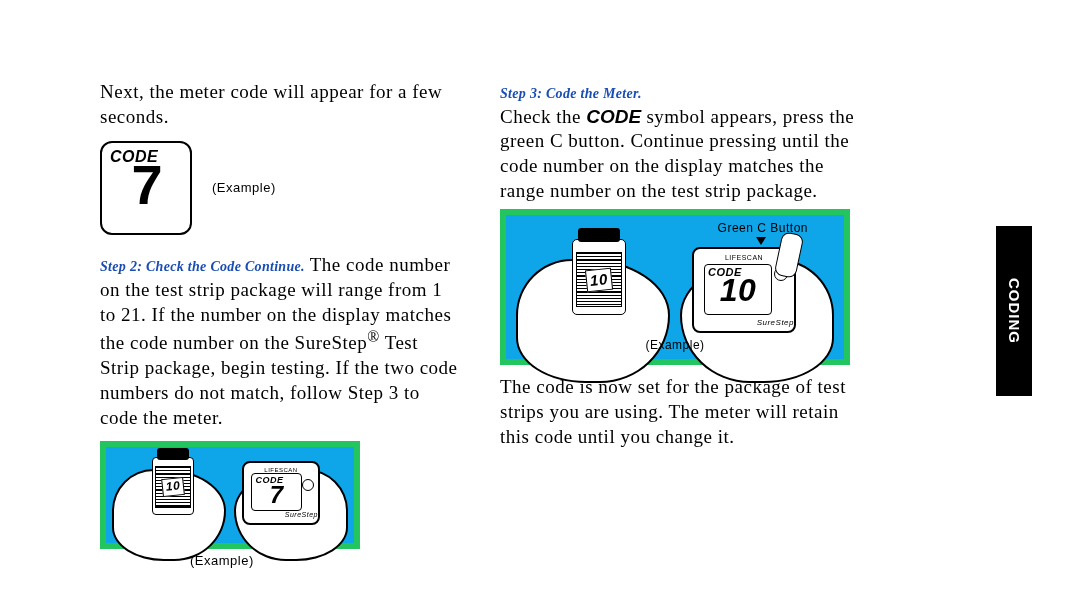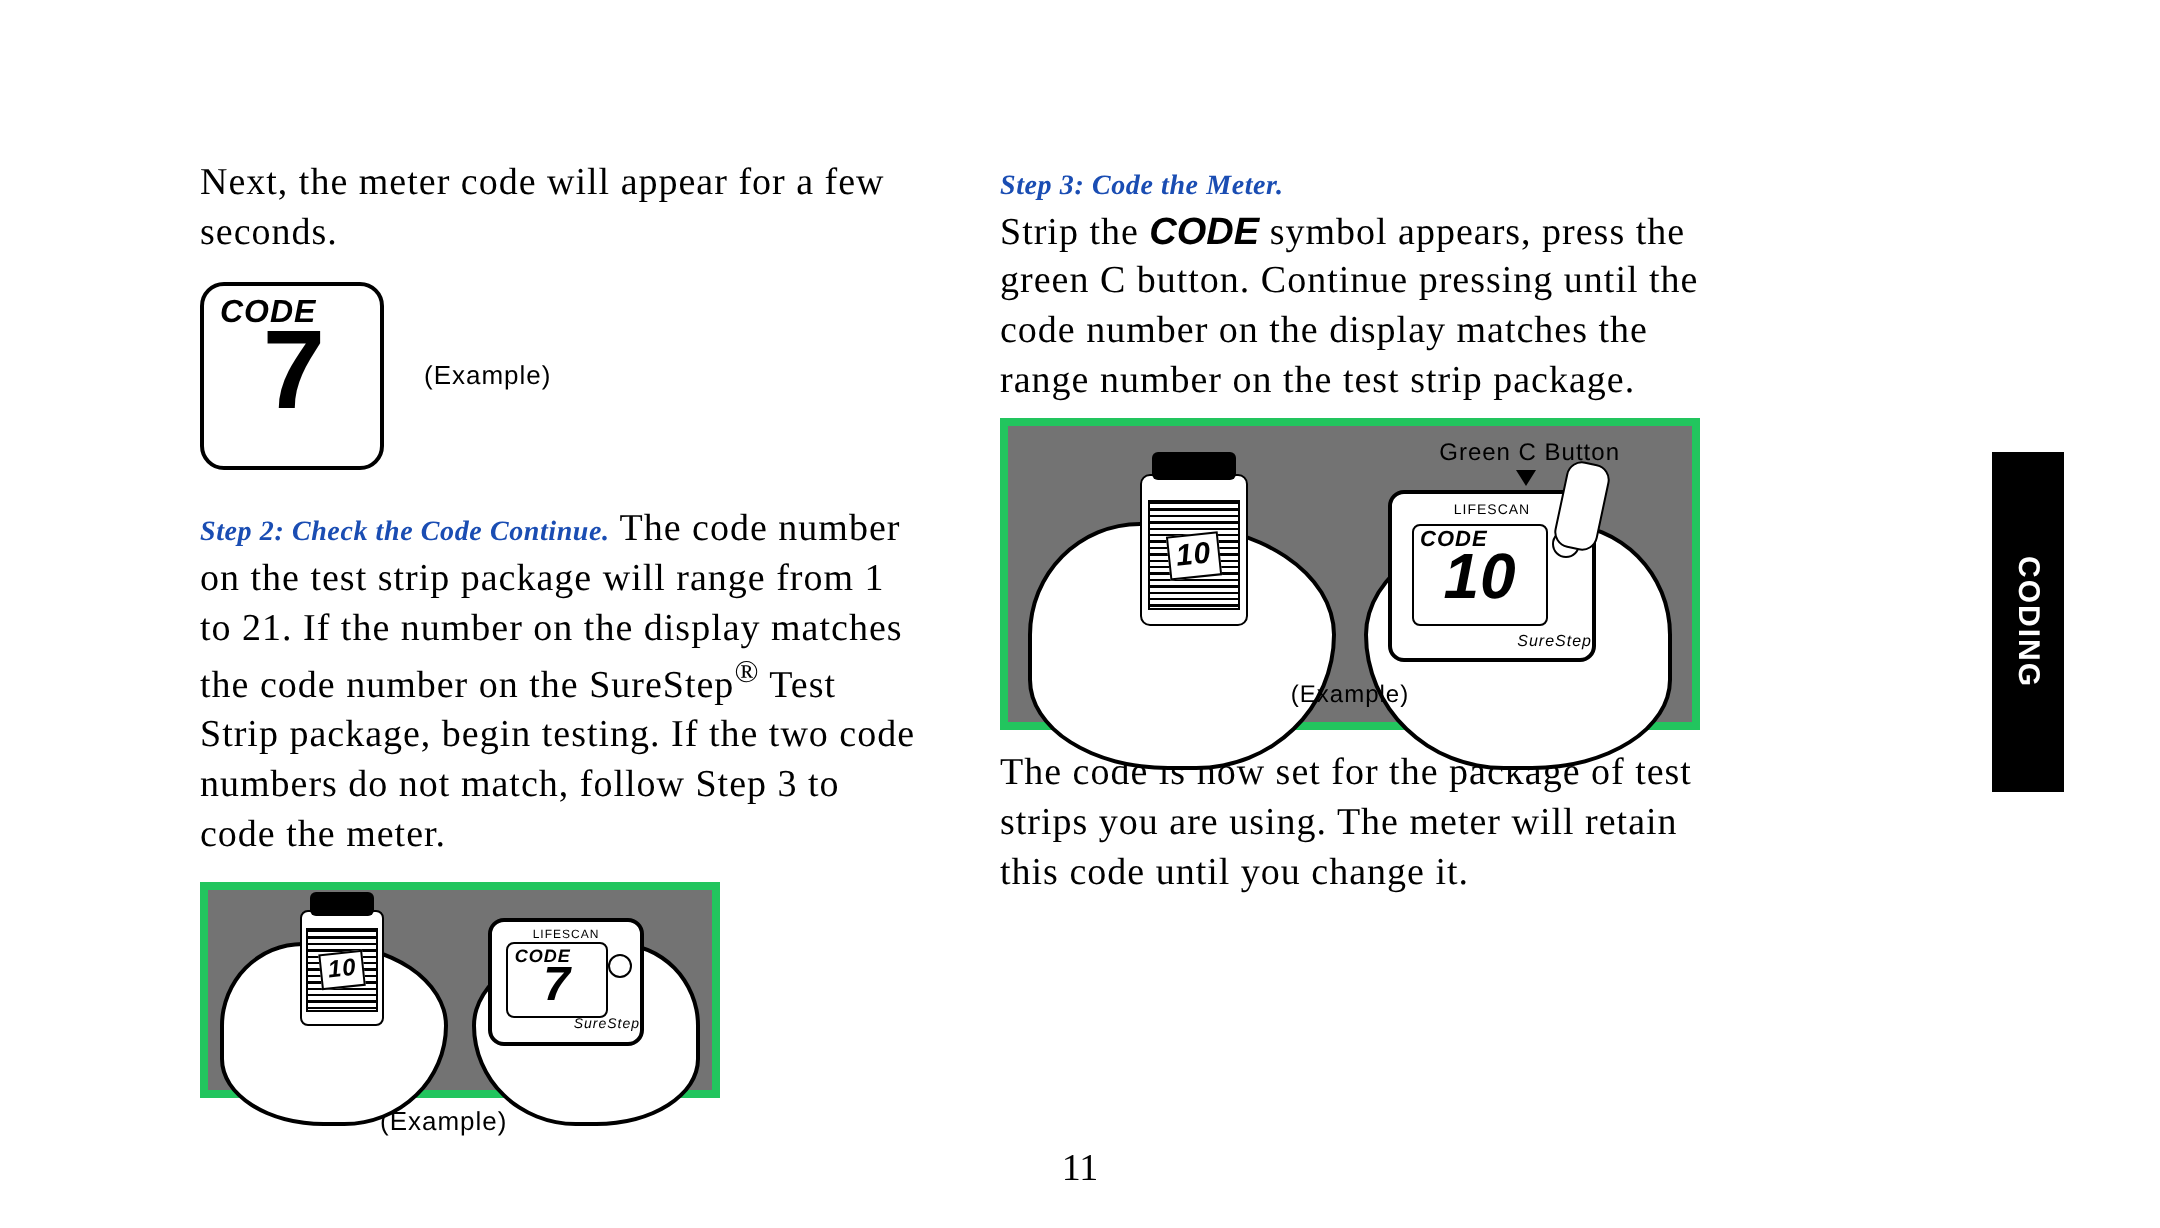--- a/index.html
+++ b/index.html
@@ -74,23 +74,23 @@
     line-height: 0.8;
     text-align: center;
     margin-top: -2px;
     letter-spacing: -2px;
   }
   .small-caption {
     font-family: Arial, Helvetica, sans-serif;
     font-size: 13px;
   }
   .fig-rect {
-    border: 4px solid #22c55e;
+    border: 6px solid #22c55e;
     box-sizing: border-box;
-    background: #737373;
+    background: #0ea5e9;
     position: relative;
   }
   .fig2 {
     width: 260px;
     height: 108px;
     margin: 10px 0 2px 0;
   }
   .fig3 {
     width: 350px;
     height: 156px;
@@ -310,21 +310,21 @@
             <div class="foot">SureStep</div>
           </div>
         </div>
       </div>
       <div class="caption-below">(Example)</div>
     </div>
 
     <div class="col">
       <p>
         <span class="step-head">Step 3: Code the Meter.</span><br>
-        <span>Strip the </span><span class="code-word">CODE</span><span> symbol appears, press the green C button. Continue pressing until the code number on the display matches the range number on the test strip package.</span>
+        <span>Check the </span><span class="code-word">CODE</span><span> symbol appears, press the green C button. Continue pressing until the code number on the display matches the range number on the test strip package.</span>
       </p>
 
       <div class="fig-rect fig3">
         <div class="green-label" style="right:36px; top:6px;">Green C Button</div>
         <div class="green-arrow" style="right:78px; top:22px;"></div>
 
         <div class="hands-scene">
 
           <div class="hand left" style="left:10px; bottom:-24px; width:150px; height:120px;"></div>
           <div class="bottle" style="left:66px; top:24px; width:52px; height:74px; border-radius:5px;">
@@ -351,14 +351,13 @@
         <div class="example-inside" style="left:0; right:0; bottom:6px; text-align:center;">(Example)</div>
       </div>
 
       <p style="margin-top:10px;">The code is now set for the package of test strips you are using. The meter will retain this code until you change it.</p>
     </div>
 
   </div>
 
   <div class="side-tab">CODING</div>
 
-  <div class="page-num">11</div>
 </div>
 
 </body></html>

